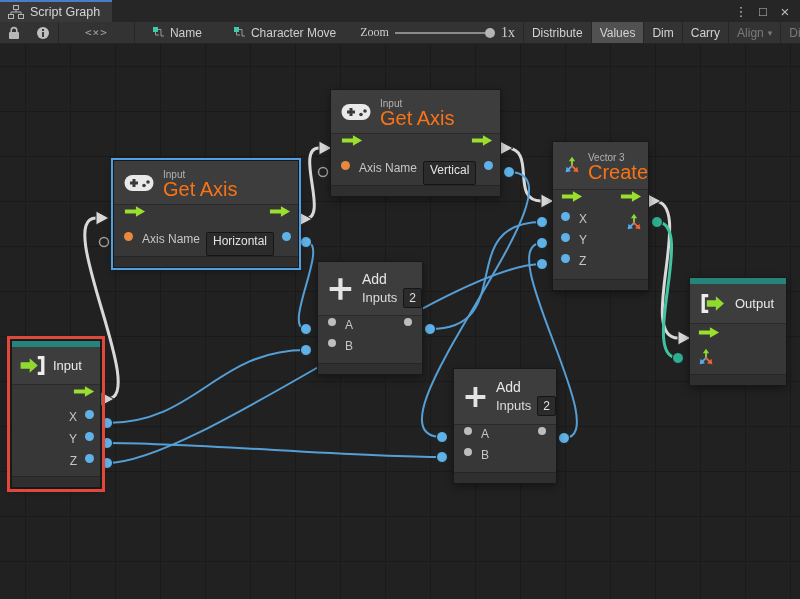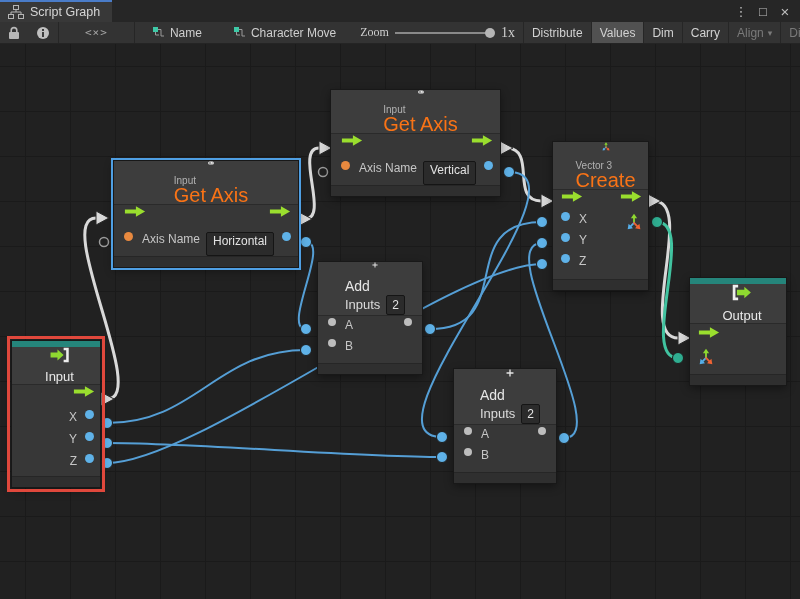--- a/index.html
+++ b/index.html
@@ -34,21 +34,21 @@
   
   .canvas{position:absolute;left:0;top:43px;width:800px;height:556px;background-color:#212121;z-index:0;
     background-image:linear-gradient(#1a1a1a 1px,transparent 1px),linear-gradient(90deg,#1a1a1a 1px,transparent 1px);
     background-size:45px 45px;background-position:25px 23px;}
   #wires{position:absolute;left:0;top:0;width:800px;height:599px;z-index:1;pointer-events:none;}
 
   
   .node{position:absolute;z-index:2;background:#373737;box-shadow:0 0 0 1px #181818,0 3px 9px rgba(0,0,0,.45);}
   .node.sel-blue{outline:2px solid #4f9fe3;outline-offset:1px;}
   .node.sel-red{outline:3px solid #e0483c;outline-offset:2px;}
-  .nhead{background:#3d3d3d;border-bottom:1px solid #2a2a2a;display:flex;align-items:center;gap:9px;padding-left:10px;box-sizing:border-box;flex-direction:column;}
+  .nhead{background:#3d3d3d;border-bottom:1px solid #2a2a2a;display:flex;align-items:center;gap:9px;padding-left:10px;box-sizing:border-box;}
   .nkind{font-size:10px;color:#b2b2b2;line-height:13px;}
   .ntitle{font-size:20px;color:#f97316;line-height:17px;}
   .ntitle-solo{font-size:13px;color:#e9e9e9;}
   .nfoot{height:10px;background:#2f2f2f;border-top:1px solid #262626;}
   .strip{height:6px;background:#25857b;}
   .prow{display:flex;font-size:12px;color:#c6c6c6;position:relative;}
   .dot{width:9px;height:9px;border-radius:50%;flex:0 0 auto;}
   .dot.blue{background:#5fb2e8;}
   .dot.orange{background:#e8893f;}
   .dot.gray{width:8px;height:8px;background:#bdbdbd;}

